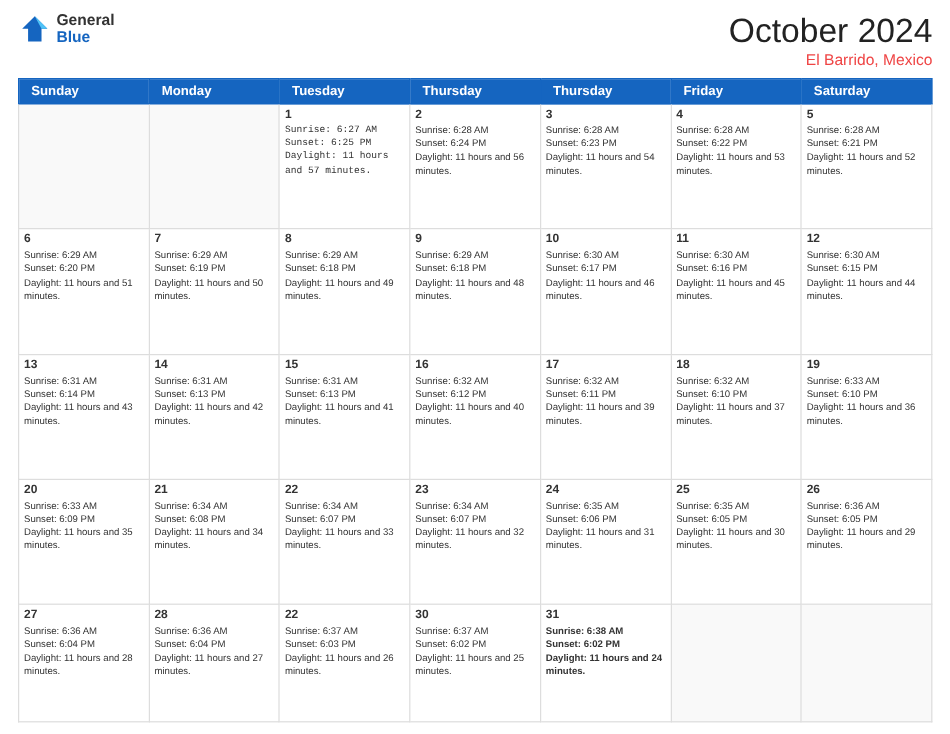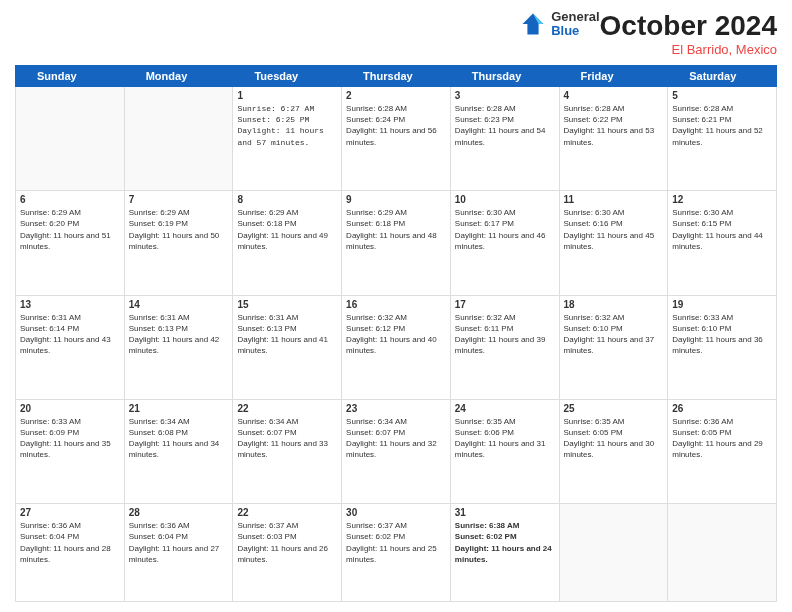--- a/index.html
+++ b/index.html
@@ -12,21 +12,21 @@
     }
     .page {
       width: 792px;
       height: 612px;
       padding: 10px 15px;
       display: flex;
       flex-direction: column;
     }
     .header {
       display: flex;
-      justify-content: flex-end;
+      justify-content: space-between;
       align-items: flex-start;
       margin-bottom: 8px;
     }
     .logo {
       display: flex;
       align-items: center;
     }
     .logo-text {
       display: flex;
       flex-direction: column;
@@ -39,40 +39,40 @@
     .logo-icon {
       width: 28px;
       height: 28px;
       margin-right: 4px;
     }
     .title-block {
       text-align: right;
     }
     .month-title {
       font-size: 28px;
-      font-weight: bold;
+      font-weight: normal;
       color: #222;
     }
     .location {
       font-size: 13px;
       color: #ef4444;
     }
     .calendar {
       flex: 1;
       border: 1px solid #ccc;
       border-collapse: collapse;
       width: 100%;
       table-layout: fixed;
     }
     .calendar th {
       background: #1565c0;
       color: #fff;
       font-size: 11px;
       font-weight: bold;
-      padding: 4px 21px;
+      padding: 4px 10px;
       border: 1px solid #1565c0;
       text-align: left;
     }
     .calendar td {
       border: 1px solid #ddd;
       vertical-align: top;
       padding: 3px 4px;
       font-size: 8.5px;
       color: #333;
       height: 80px;

